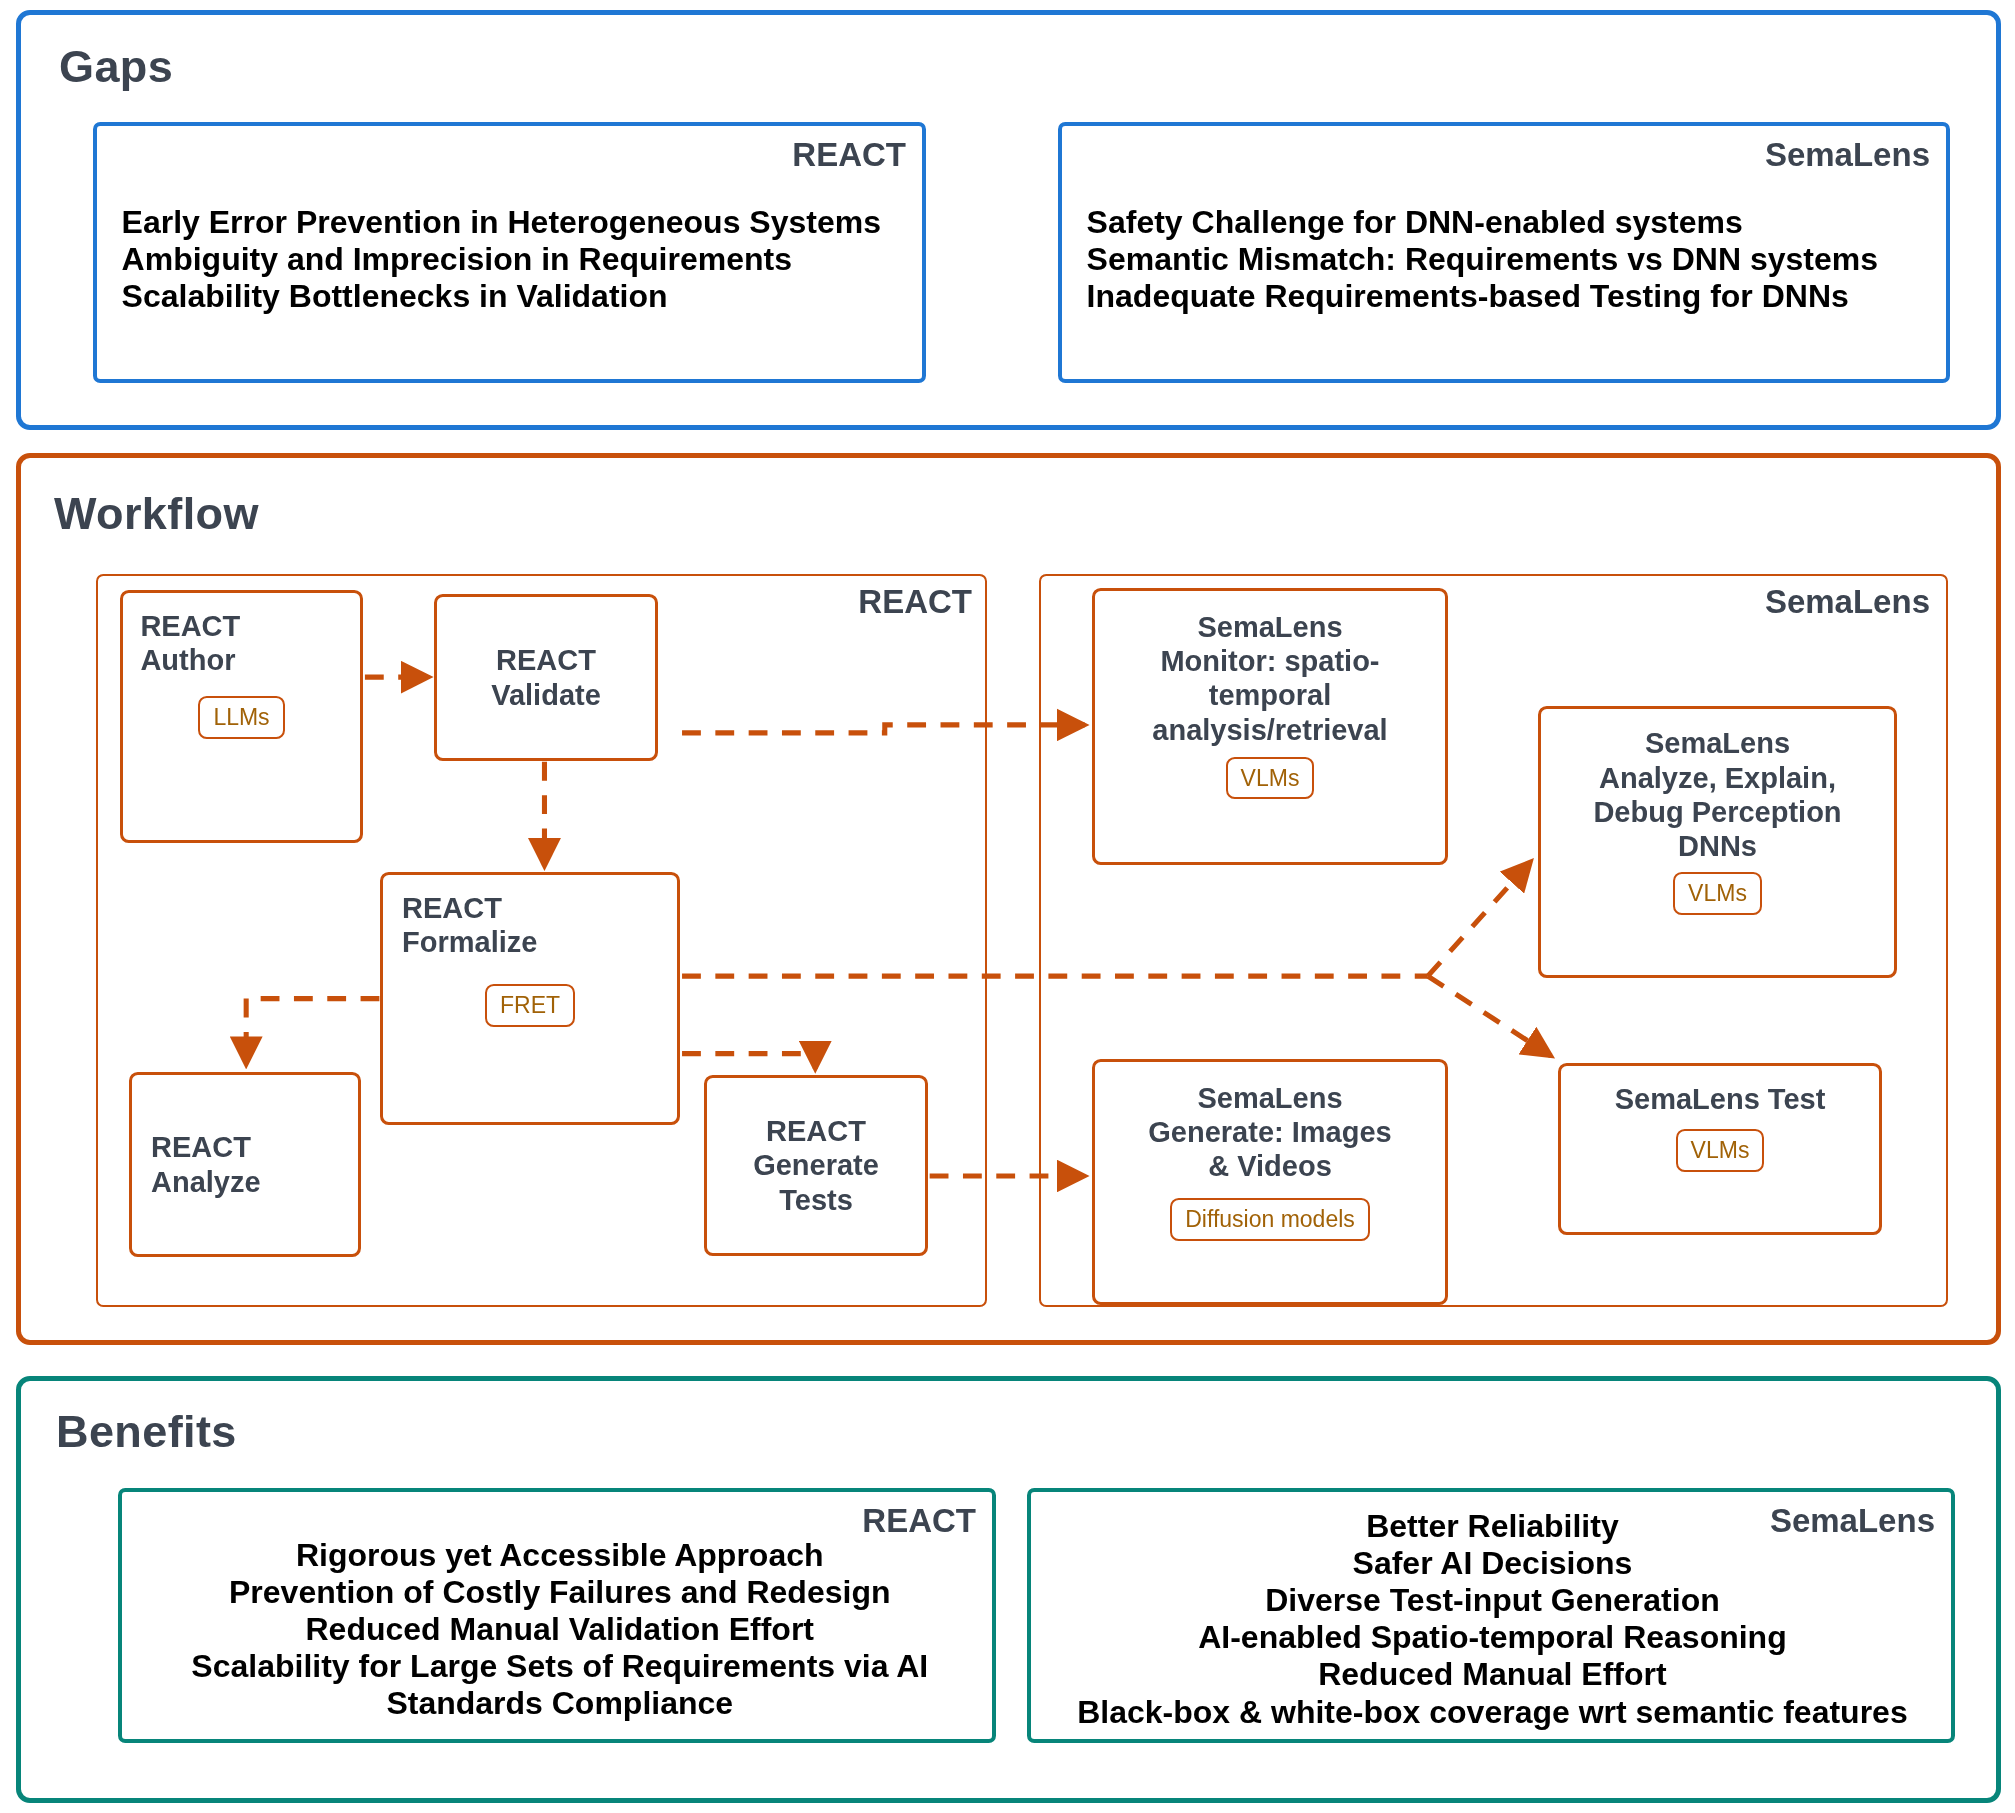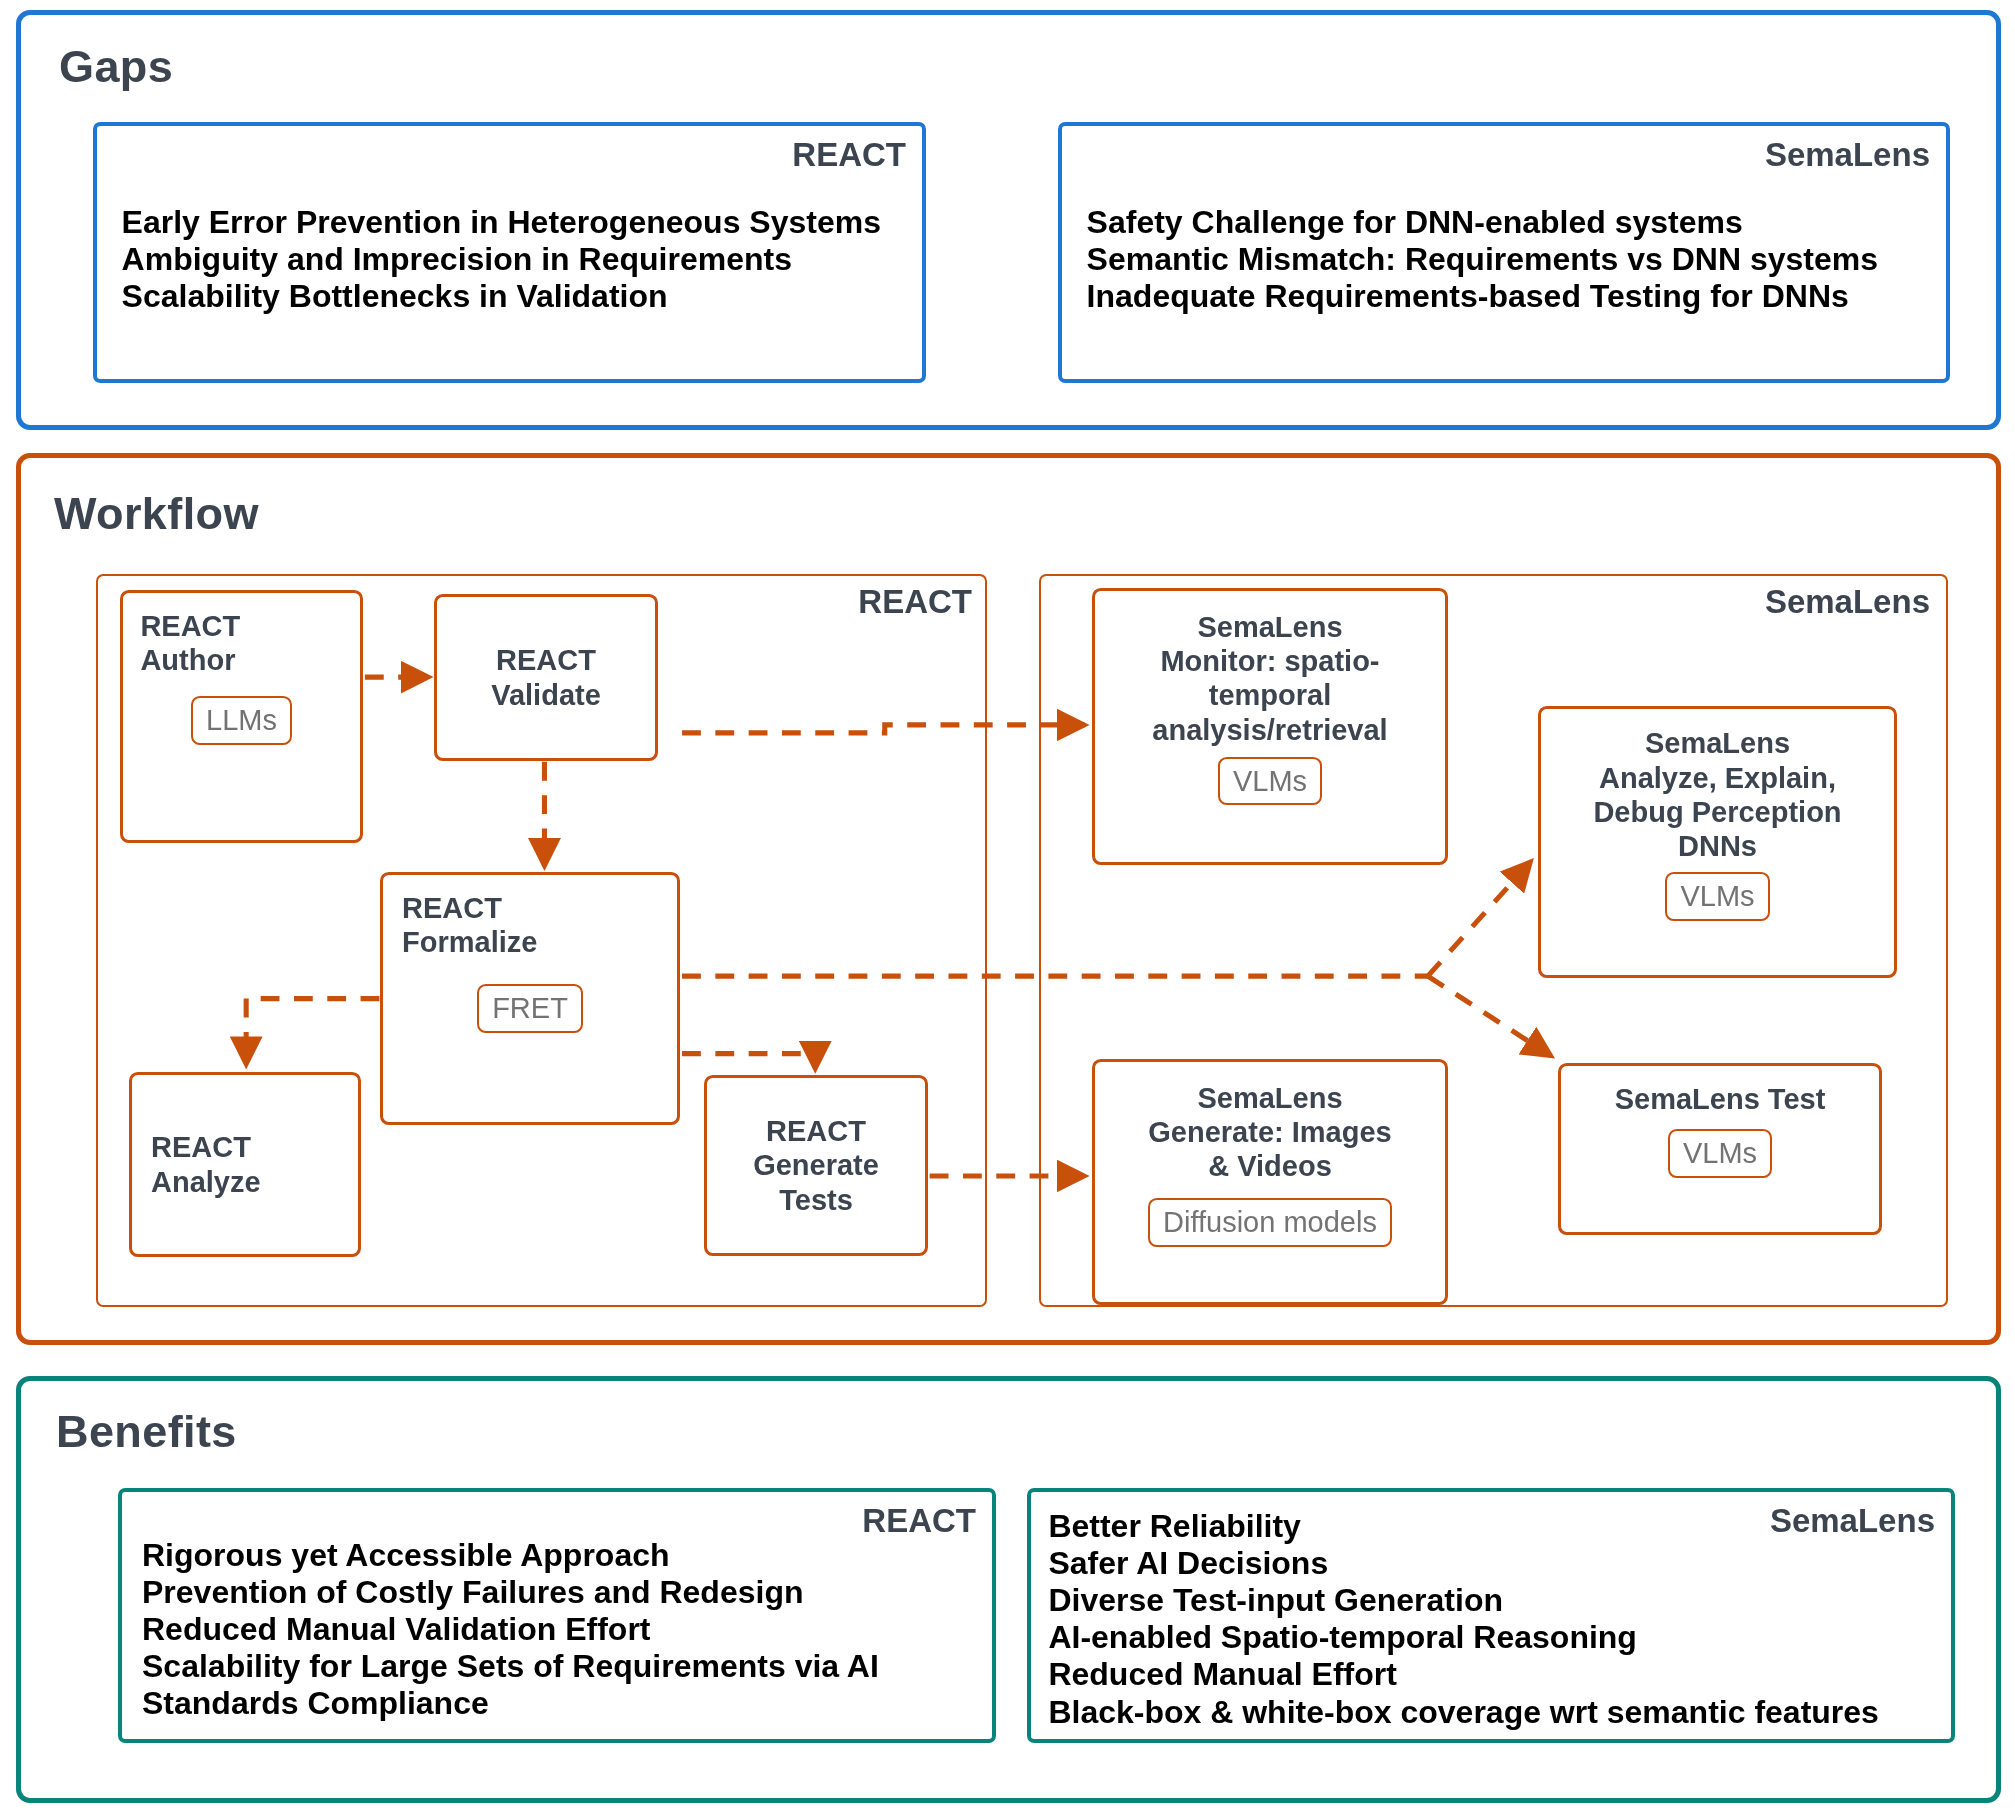--- a/index.html
+++ b/index.html
@@ -21,21 +21,21 @@
 
   
   .section {
     position: absolute;
     box-sizing: border-box;
     border-radius: 14px;
     background: #ffffff;
   }
   .section-gaps     { border: 5px solid var(--gaps-color,    #1f77d4); }
   .section-workflow { border: 5px solid var(--wf-color,      #c8500b); }
-  .section-benefits { border: 5px solid var(--benefits-color,#07857a); }
+  .section-benefits { border: 5px solid var(--benefits-color,#07857a); text-align: center; }
 
   .section-title {
     position: absolute;
     font-size: 45px;
     font-weight: bold;
     color: #3c4450;
     letter-spacing: 0.4px;
     white-space: nowrap;
   }
 
@@ -94,23 +94,23 @@
     white-space: pre-line;
   }
   .node.center .node-label { text-align: center; }
   .node.left   .node-label { text-align: left; }
 
   .chip {
     box-sizing: border-box;
     border: 2.9px solid #c8500b;
     border-radius: 8.7px;
     background: #ffffff;
-    font-size: 29px;
+    font-size: 23px;
     font-weight: normal;
-    color: #737373;
+    color: #a16207;
     padding: 5.8px 13px;
     display: inline-block;
     white-space: nowrap;
     align-self: center;
   }
 
   
   #connectors {
     position: absolute;
     left: 0; top: 0;

